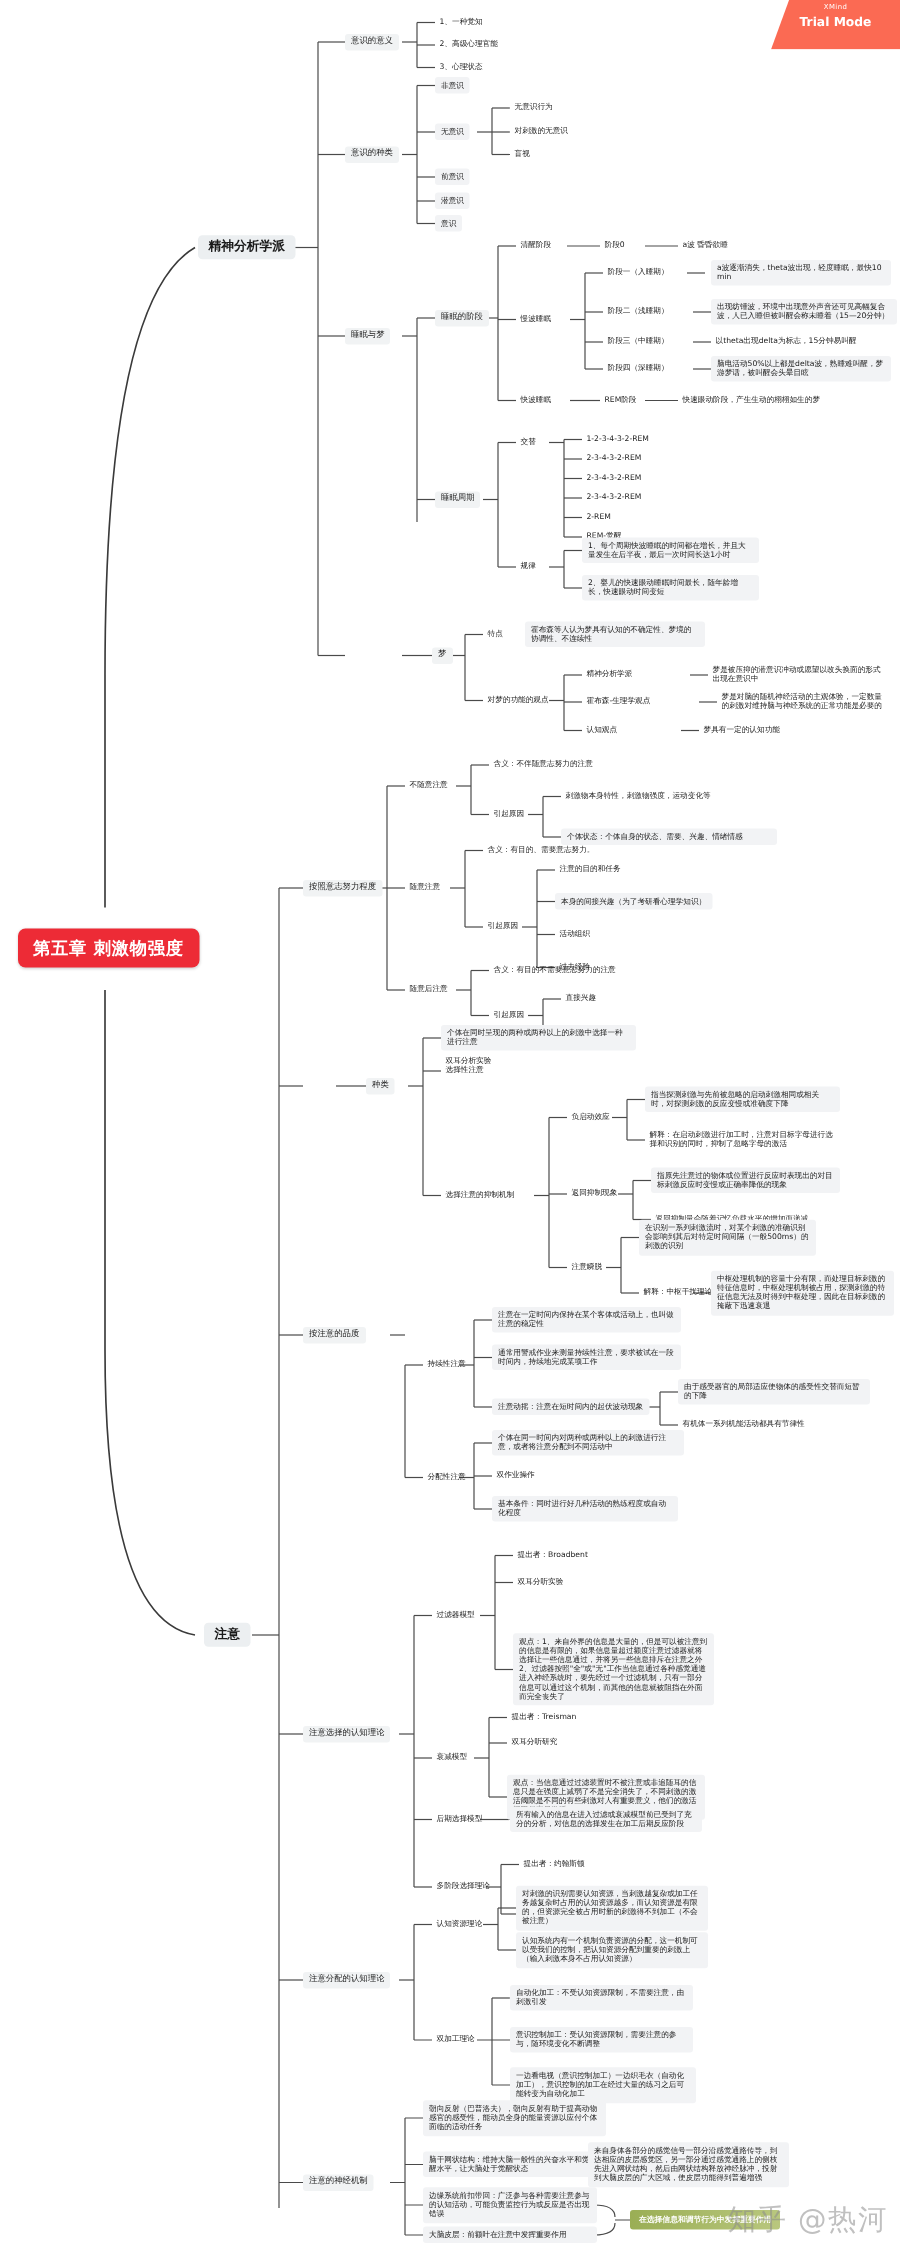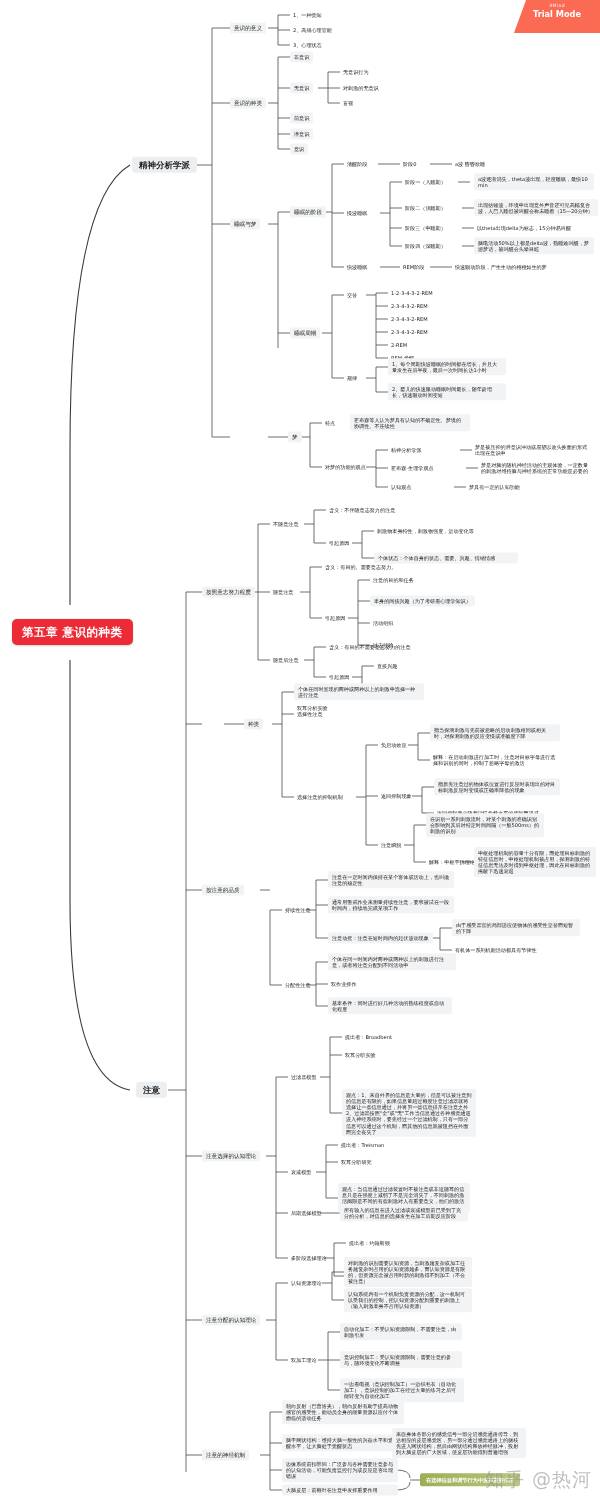--- a/index.html
+++ b/index.html
@@ -333,21 +333,21 @@
       <path d="M396 1490 Q410 1490 410 1482"></path>
       <path d="M410 1480 L420 1480"></path>
     </g>
   </svg>
 
   <div id="trial-badge">
     <span class="bt">XMind</span>
     <span class="bm">Trial Mode</span>
   </div>
 
-  <div class="node n-root" style="left:12px; top:632px;">第五章 意识的种类</div>
+  <div class="node n-root" style="left:12px; top:632px;">第五章 刺激物强度</div>
 
   <div class="node n-l1" style="left:132px; top:165px;">精神分析学派</div>
   <div class="node n-l1" style="left:136px; top:1090px;">注意</div>
 
   <div class="node n-l2" style="left:230px; top:28px;">意识的意义</div>
   <div class="node n-l3" style="left:290px; top:15px;">1、一种觉知</div>
   <div class="node n-l3" style="left:290px; top:30px;">2、高级心理官能</div>
   <div class="node n-l3" style="left:290px; top:45px;">3、心理状态</div>
 
   <div class="node n-l2" style="left:230px; top:103px;">意识的种类</div>

